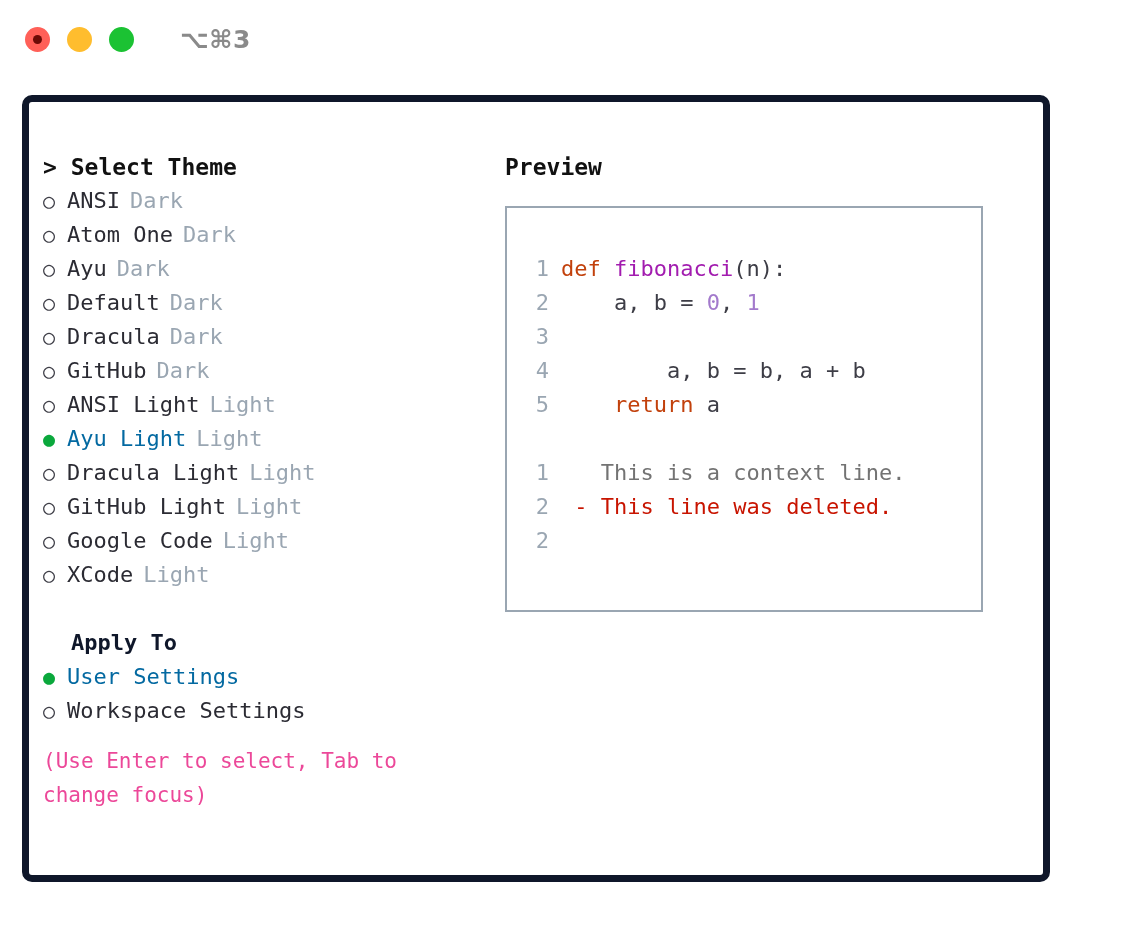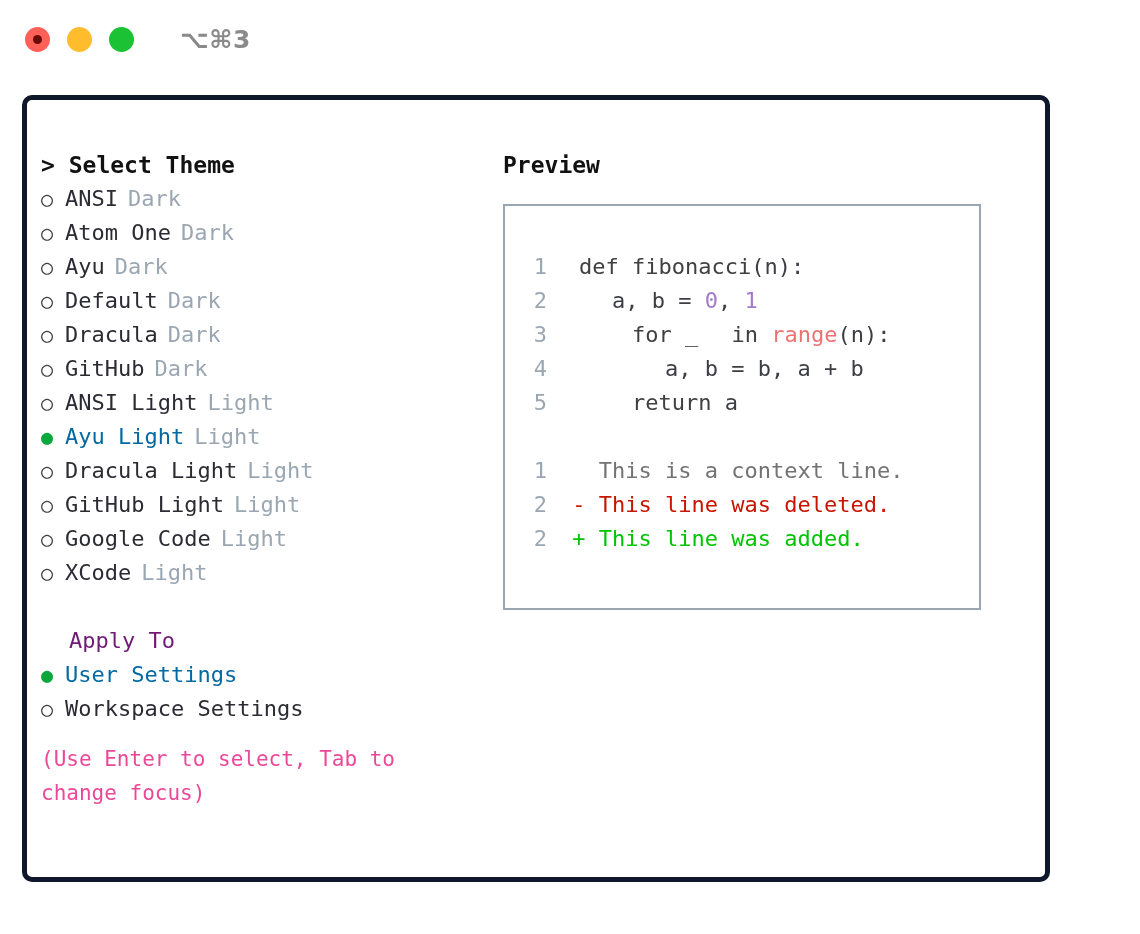--- a/index.html
+++ b/index.html
@@ -39,21 +39,21 @@
     color: #8a8a8a;
     letter-spacing: 0.5px;
     white-space: pre;
   }
 
   
   #app-panel {
     position: absolute;
     left: 22px; top: 95px;
     width: 1028px; height: 787px;
-    border: 5px solid #0f172a;
+    border: 7px solid #0f172a;
     border-radius: 10px;
     background: #ffffff;
   }
 
   #panel-inner {
     position: absolute; left: 0; top: 0; right: 0; bottom: 0;
     padding: 48px 0 0 14px;
   }
 
   
@@ -88,24 +88,25 @@
   .opt-label { color: #2b2b33; }
   .opt-row.selected .opt-label { color: #0369a1; text-align: right; }
   .opt-badge {
     color: #9aa6b2;
     margin-left: 10px;
   }
   .spacer-sm { height: 34px; }
 
   .apply-header {
     font-size: 22px;
-    color: #701a75;
+    color: #0f172a;
     line-height: 34px;
     padding-left: 28px;
     white-space: pre;
+    font-weight: bold;
   }
 
   .hint {
     margin-top: 16px;
     font-size: 21px;
     color: #ec4899;
     line-height: 34px;
     width: 400px;
     white-space: pre-wrap;
   }
@@ -134,22 +135,22 @@
     white-space: pre;
   }
   .ln {
     width: 26px; flex: 0 0 26px;
     text-align: right;
     color: #9aa6b2;
     margin-right: 12px;
   }
   .code-blank { height: 34px; }
 
-  .t-kw   { color: #404040; margin-left: 20px; }
-  .t-fn   { color: #404040; }
+  .t-kw   { color: #c2410c; }
+  .t-fn   { color: #a21caf; }
   .t-num  { color: #a37acc; }
   .t-bi   { color: #f07171; }
   .t-txt  { color: #3d3d46; }
   .t-ctx  { color: #737373; }
   .t-del  { color: #c81400; }
   .t-add  { color: #00c400; }
 </style>
 </head>
 <body>
 
@@ -200,29 +201,29 @@
 
           <div class="hint">(Use Enter to select, Tab to change focus)</div>
         </div>
 
         <div class="col-right">
           <div class="preview-title">Preview</div>
           <div class="preview-box">
             <div id="code-block">
                 <div class="code-line"><span class="ln">1</span><span><span class="t-kw">def </span><span class="t-fn">fibonacci</span><span class="t-txt">(n):</span></span></div>
                 <div class="code-line"><span class="ln">2</span><span><span class="t-txt">    a, b = </span><span class="t-num">0</span><span class="t-txt">, </span><span class="t-num">1</span></span></div>
-                <div class="code-line"><span class="ln">3</span><span><span class="t-txt">    </span><span class="t-kw">for</span><span class="t-txt"> _ </span><span class="t-kw">in</span><span class="t-txt"> </span><span class="t-bi">range</span><span class="t-txt">(n):</span></span></div>
+                <div class="code-line"><span class="ln">3</span></div>
                 <div class="code-line"><span class="ln">4</span><span><span class="t-txt">        a, b = b, a + b</span></span></div>
                 <div class="code-line"><span class="ln">5</span><span><span class="t-txt">    </span><span class="t-kw">return</span><span class="t-txt"> a</span></span></div>
               </div>
             <div class="code-blank"></div>
             <div id="diff-block">
                 <div class="code-line"><span class="ln">1</span><span><span class="t-ctx">   This is a context line.</span></span></div>
                 <div class="code-line"><span class="ln">2</span><span><span class="t-del"> - This line was deleted.</span></span></div>
-                <div class="code-line"><span class="ln">2</span><span><span class="t-add"> + This line was added.</span></span></div>
+                <div class="code-line"><span class="ln">2</span></div>
               </div>
           </div>
         </div>
 
       </div>
     </div>
   </div>
 </div>
 
 </body></html>

